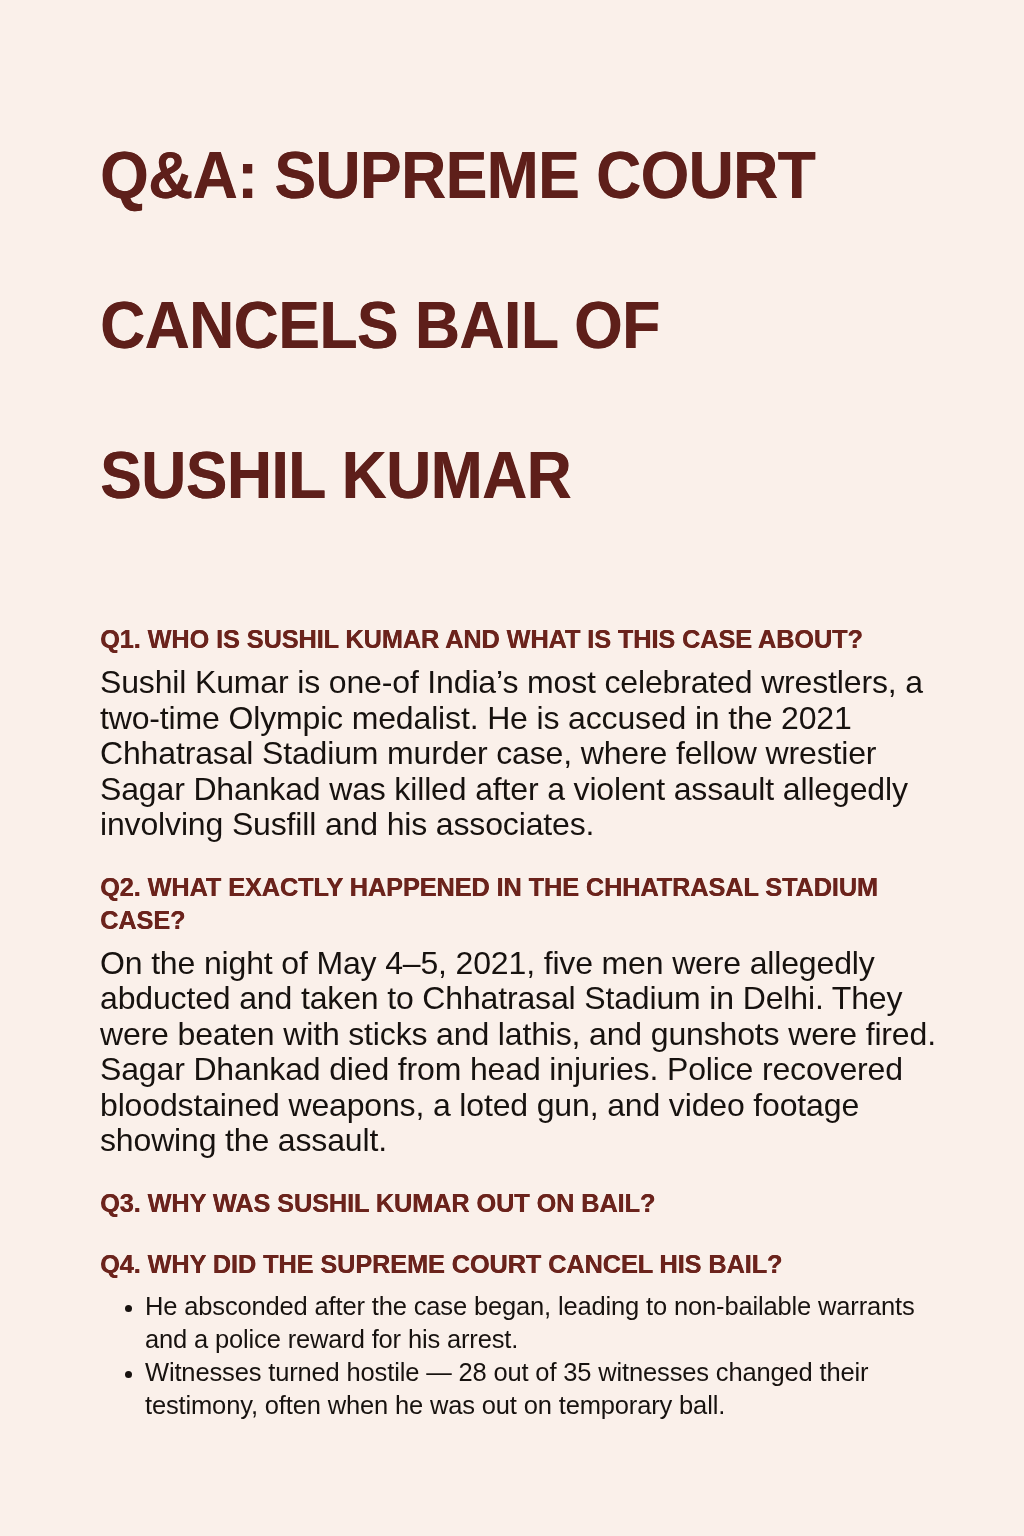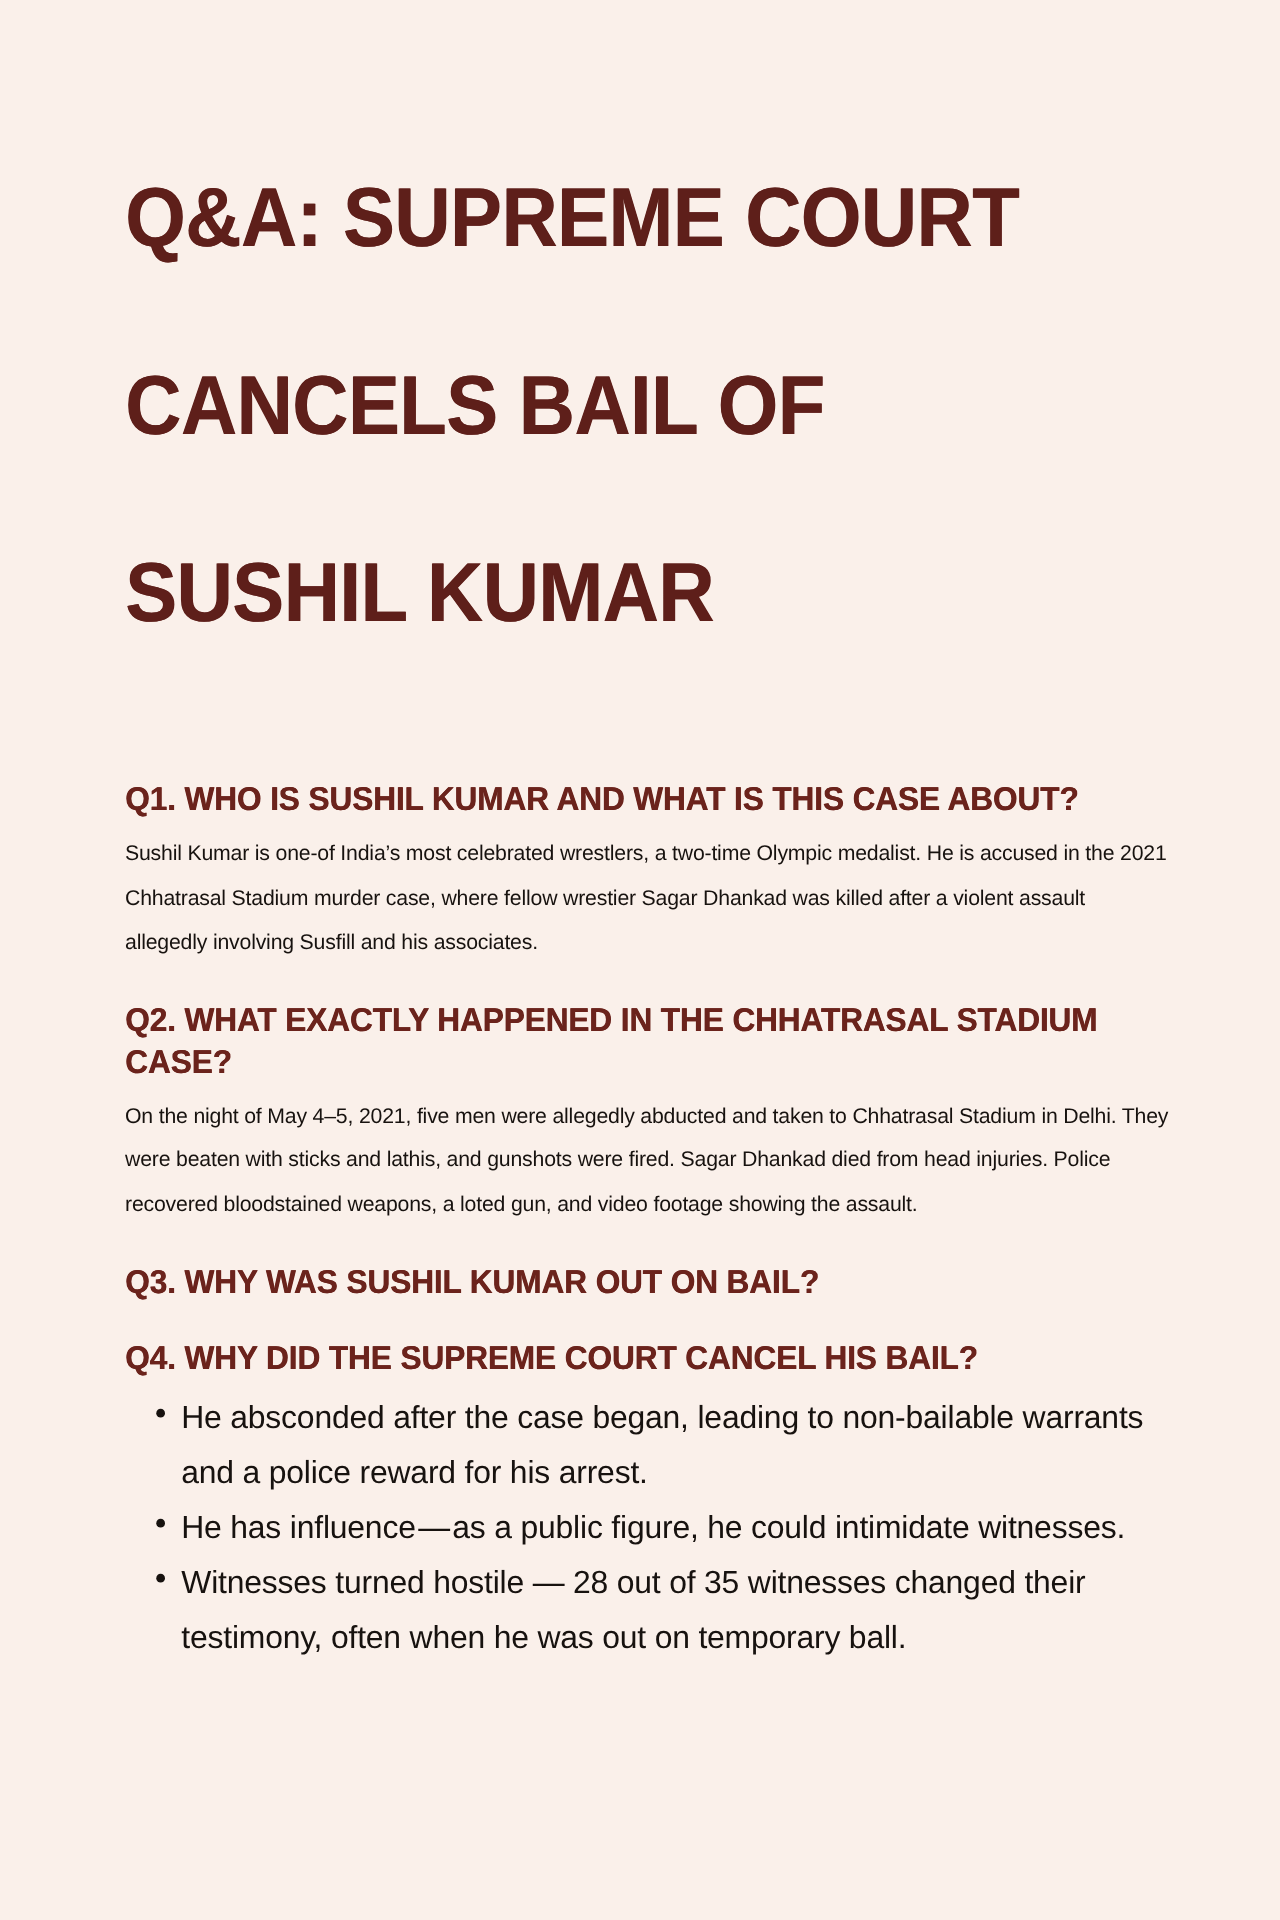--- a/index.html
+++ b/index.html
@@ -53,37 +53,37 @@
     line-height: 33px;
     letter-spacing: -0.1px;
     text-transform: uppercase;
     transform: scaleX(0.955);
     transform-origin: left top;
     margin: 0 0 9px 0;
     text-shadow: 0.4px 0 0 #6b231c;
   }
   .answer {
     color: #17120f;
-    font-size: 17px;
+    font-size: 32px;
     line-height: 35.5px;
     letter-spacing: -0.15px;
     margin: 0;
     max-width: 880px;
   }
 
   
   .bullets {
     list-style: none;
     margin: 2px 0 0 0;
     padding: 0;
   }
   .bullets li {
     color: #17120f;
     font-size: 25.5px;
-    line-height: 44px;
+    line-height: 33px;
     letter-spacing: -0.15px;
     position: relative;
     padding-left: 45px;
     margin: 0;
     max-width: 855px;
   }
   .bullets li::before {
     content: "";
     position: absolute;
     left: 25px;
@@ -116,19 +116,18 @@
   </div>
 
   <div class="section">
     <h2 class="q-heading">Q3. WHY WAS SUSHIL KUMAR OUT ON BAIL?</h2>
   </div>
 
   <div class="section">
     <h2 class="q-heading">Q4. WHY DID THE SUPREME COURT CANCEL HIS BAIL?</h2>
     <ul class="bullets">
       <li>He absconded after the case began, leading to non-bailable warrants and a police reward for his arrest.</li>
-      <li>He has influence — as a public figure, he could intimidate witnesses.</li>
       <li>Witnesses turned hostile — 28 out of 35 witnesses changed their testimony, often when he was out on temporary ball.</li>
 
     </ul>
   </div>
 
 </div>
 
 </body></html>

